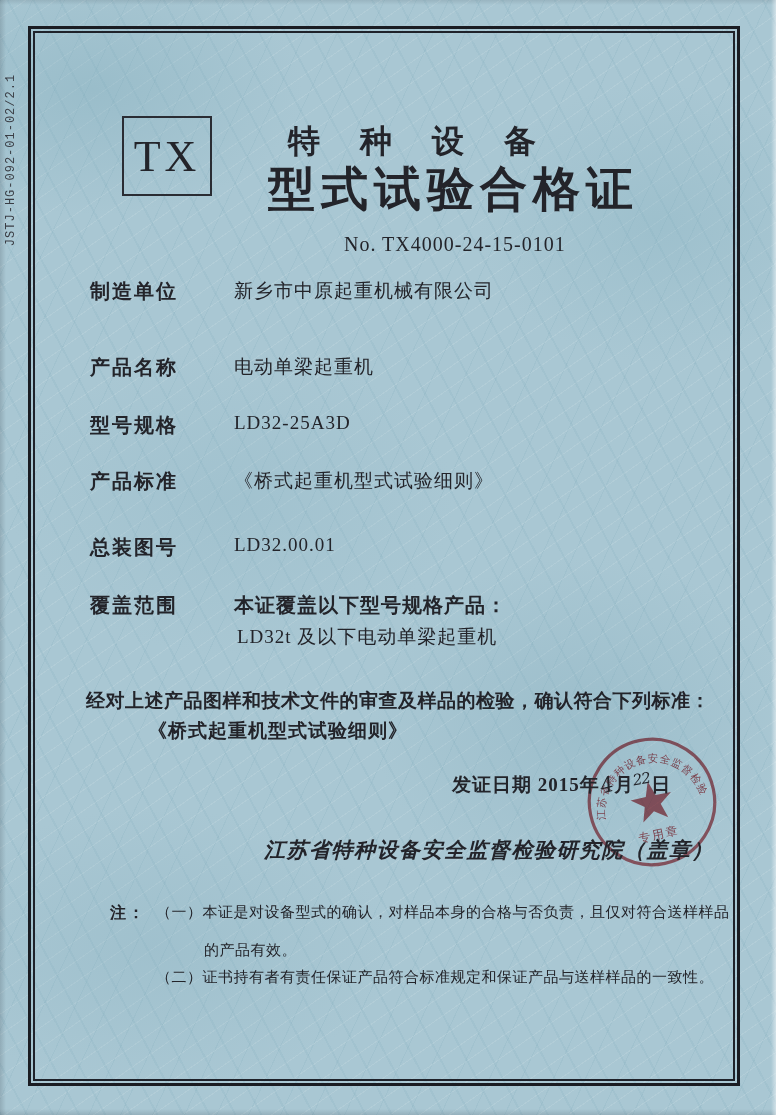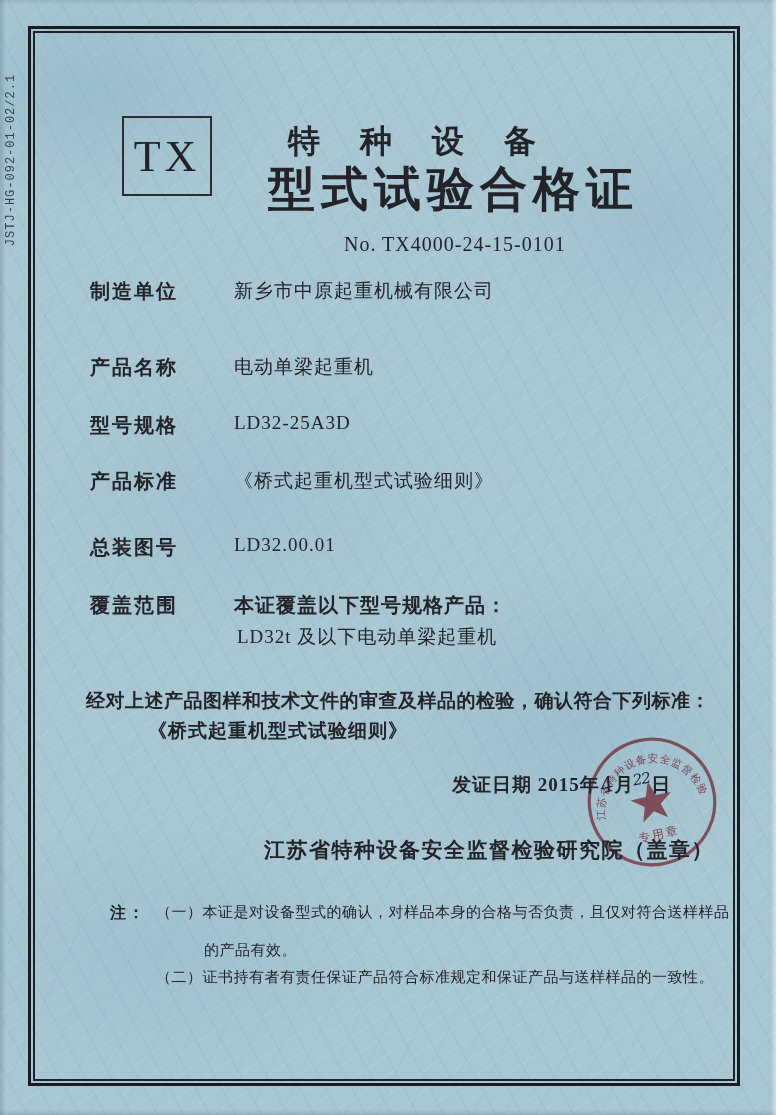--- a/index.html
+++ b/index.html
@@ -54,21 +54,21 @@
   .fvalue{position:absolute;left:234px;font-size:19px;letter-spacing:1px;}
   .r1{top:278px;} .r2{top:354px;} .r3{top:412px;} .r4{top:468px;} .r5{top:534px;} .r6{top:592px;}
   .fvalue.bold{font-weight:bold;font-size:20px;}
   .cover-line2{position:absolute;left:237px;top:624px;font-size:19px;letter-spacing:1px;}
   .stmt1{position:absolute;left:86px;top:688px;width:672px;font-size:19px;font-weight:bold;letter-spacing:.5px;white-space:nowrap;}
   .stmt2{position:absolute;left:148px;top:718px;font-size:19px;font-weight:bold;letter-spacing:1px;}
   .dateline{position:absolute;left:452px;top:772px;font-size:19px;font-weight:bold;letter-spacing:1px;z-index:3;}
   .hw{display:inline-block;font-style:italic;font-weight:normal;font-family:"DejaVu Serif",serif;}
   .hw-month{transform:rotate(-14deg) translateY(1px);font-size:21px;}
   .hw-day{transform:rotate(-10deg) translateY(-7px);font-size:15px;letter-spacing:-1px;}
-  .issuer{position:absolute;left:264px;top:836px;font-size:21px;font-weight:bold;letter-spacing:1.5px;z-index:3;white-space:nowrap;}
+  .issuer{position:absolute;left:264px;top:836px;font-size:21px;font-weight:bold;letter-spacing:1.5px;z-index:3;white-space:nowrap;font-style:italic;}
   .seal{position:absolute;left:576px;top:726px;width:152px;height:152px;z-index:2;opacity:.88;mix-blend-mode:multiply;transform:rotate(-12deg);}
   .noteslabel{position:absolute;left:110px;top:903px;font-size:16px;font-weight:bold;letter-spacing:2px;}
   .note-n1{position:absolute;left:156px;top:903px;font-size:15px;white-space:nowrap;letter-spacing:.5px;}
   .note-n1b{position:absolute;left:204px;top:941px;font-size:15px;letter-spacing:.5px;}
   .note-n2{position:absolute;left:156px;top:968px;font-size:15px;white-space:nowrap;letter-spacing:.5px;}
   .edge-shadow{position:absolute;inset:0;pointer-events:none;
     background:
       linear-gradient(to right, rgba(40,50,60,.18), transparent 6px),
       linear-gradient(to left, rgba(250,252,253,.5), transparent 5px),
       linear-gradient(to bottom, rgba(40,50,60,.12), transparent 5px),

